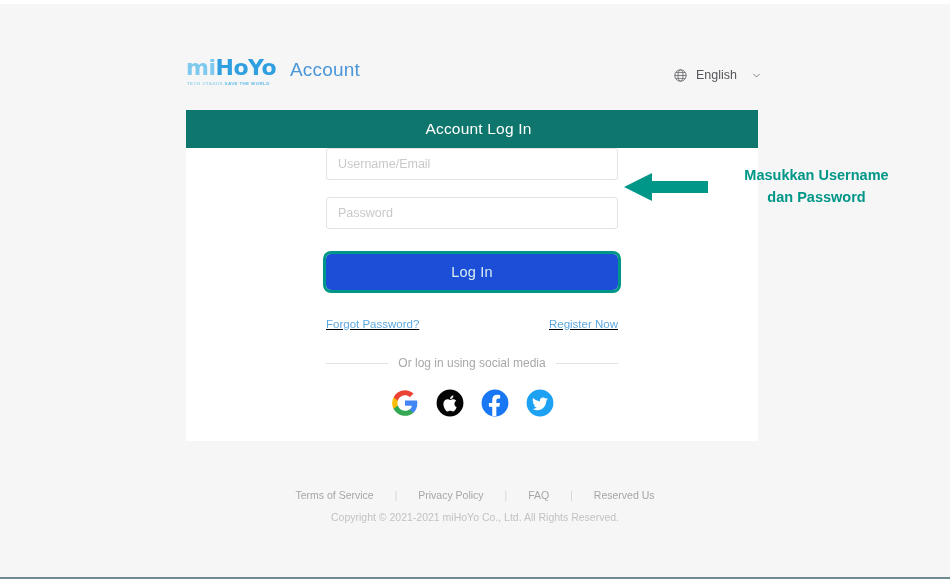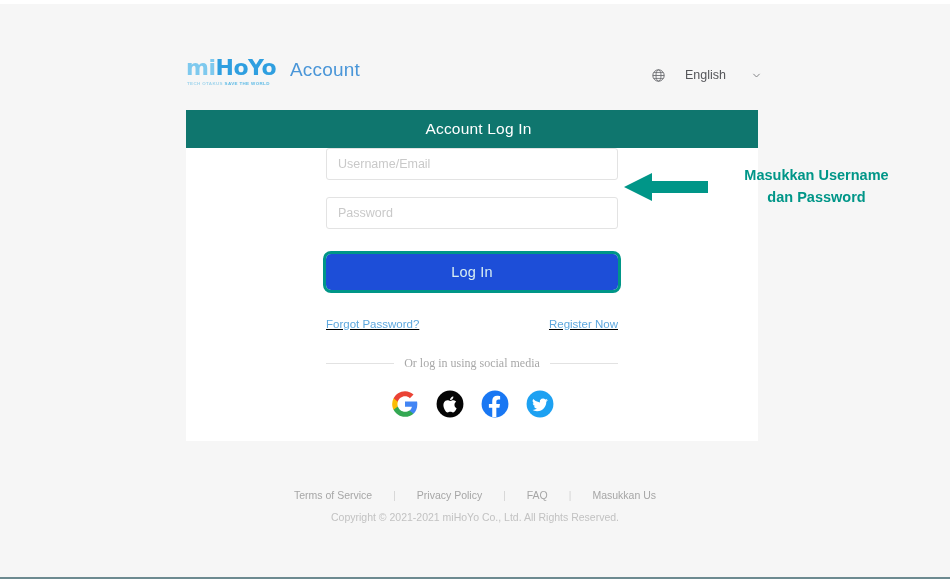--- a/index.html
+++ b/index.html
@@ -96,21 +96,21 @@
     letter-spacing: 0.2px;
     line-height: 22px;
   }
 
   #lang-select {
     position: absolute;
     right: 0;
     top: 12px;
     display: flex;
     align-items: center;
-    gap: 20px;
+    gap: 9px;
     cursor: pointer;
     user-select: none;
   }
   #lang-select .globe {
     width: 13px;
     height: 13px;
     display: block;
   }
   #lang-label {
     font-size: 12.5px;
@@ -220,21 +220,20 @@
     cursor: pointer;
     text-decoration: none;
   }
 
   #divider {
     width: 292px;
     margin: 26px auto 0 auto;
     display: flex;
     align-items: center;
     gap: 10px;
-    font-family: Liberation Serif, serif;
   }
   .divider-line {
     flex: 1;
     height: 1px;
     background: #e2e2e2;
   }
   #divider-text {
     font-size: 12px;
     color: #a8a8a8;
     white-space: nowrap;
@@ -423,21 +422,21 @@
   </div>
 
   <div id="footer">
     <div id="footer-links">
       <a class="footer-link">Terms of Service</a>
       <span class="footer-sep">|</span>
       <a class="footer-link">Privacy Policy</a>
       <span class="footer-sep">|</span>
       <a class="footer-link">FAQ</a>
       <span class="footer-sep">|</span>
-      <a class="footer-link">Masukkan Us</a>
+      <a class="footer-link">Reserved Us</a>
     </div>
     <div id="copyright">Copyright © 2021-2021 miHoYo Co., Ltd. All Rights Reserved.</div>
   </div>
 
   <div id="annotation">
     <svg id="annotation-arrow" width="84" height="30" viewBox="0 0 84 30" xmlns="http://www.w3.org/2000/svg">
       <path d="M0 15 L28 1 L28 9 L84 9 L84 21 L28 21 L28 29 Z" fill="#009688"></path>
     </svg>
     <div id="annotation-text">
       <div>Masukkan Username</div>

